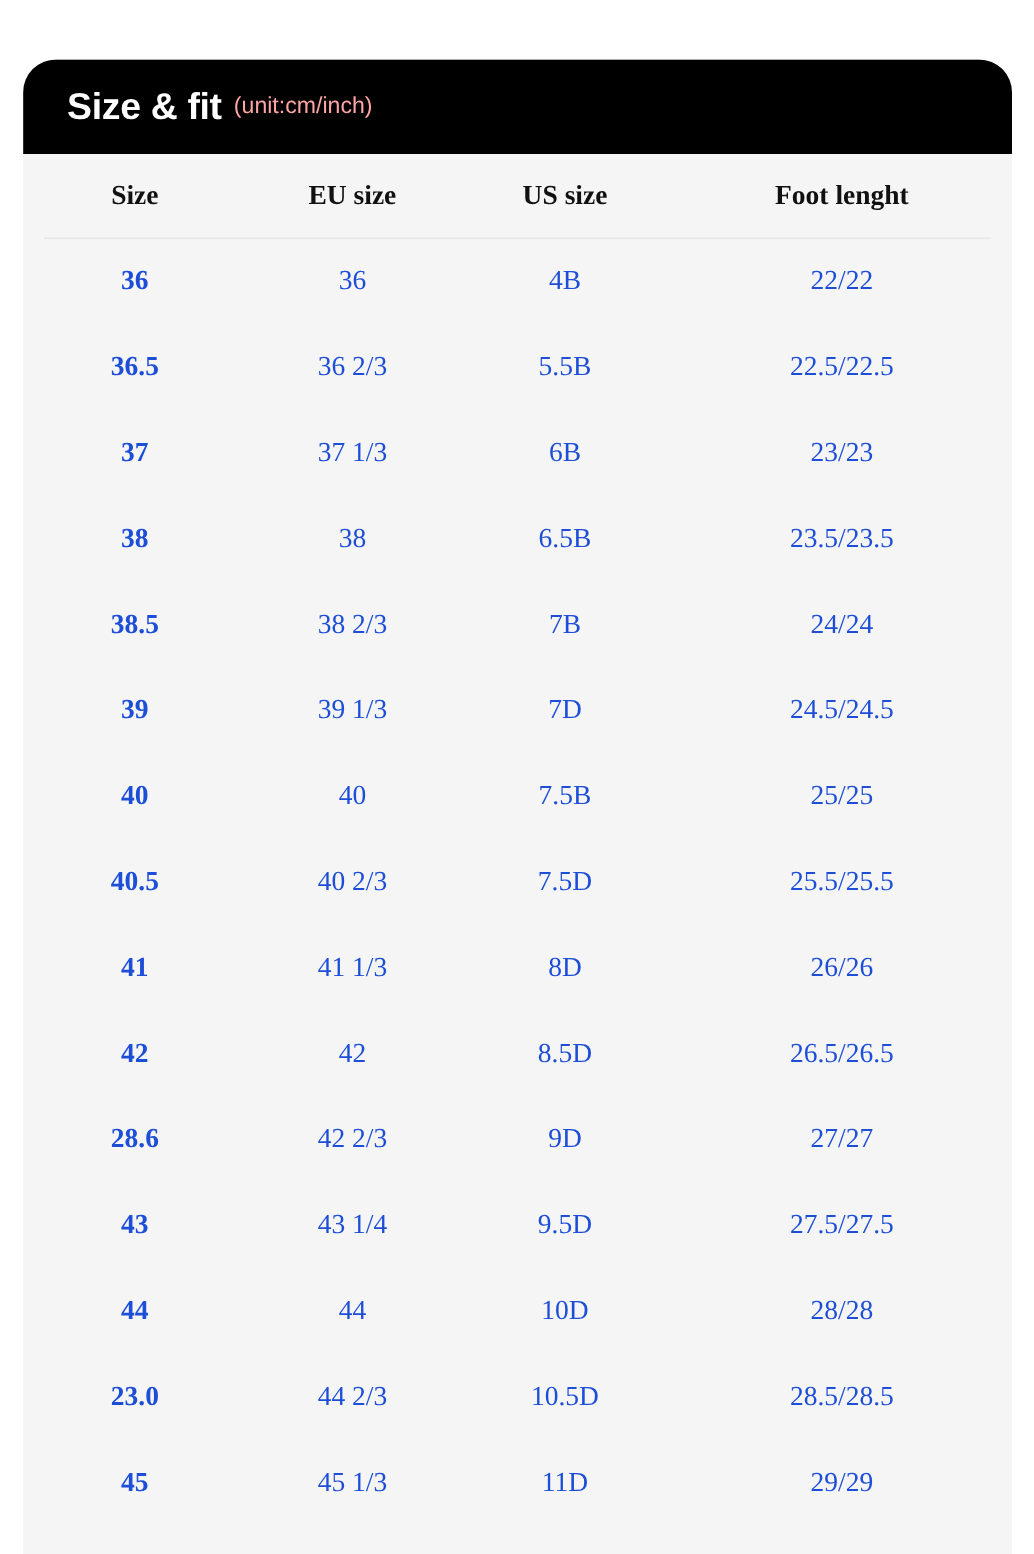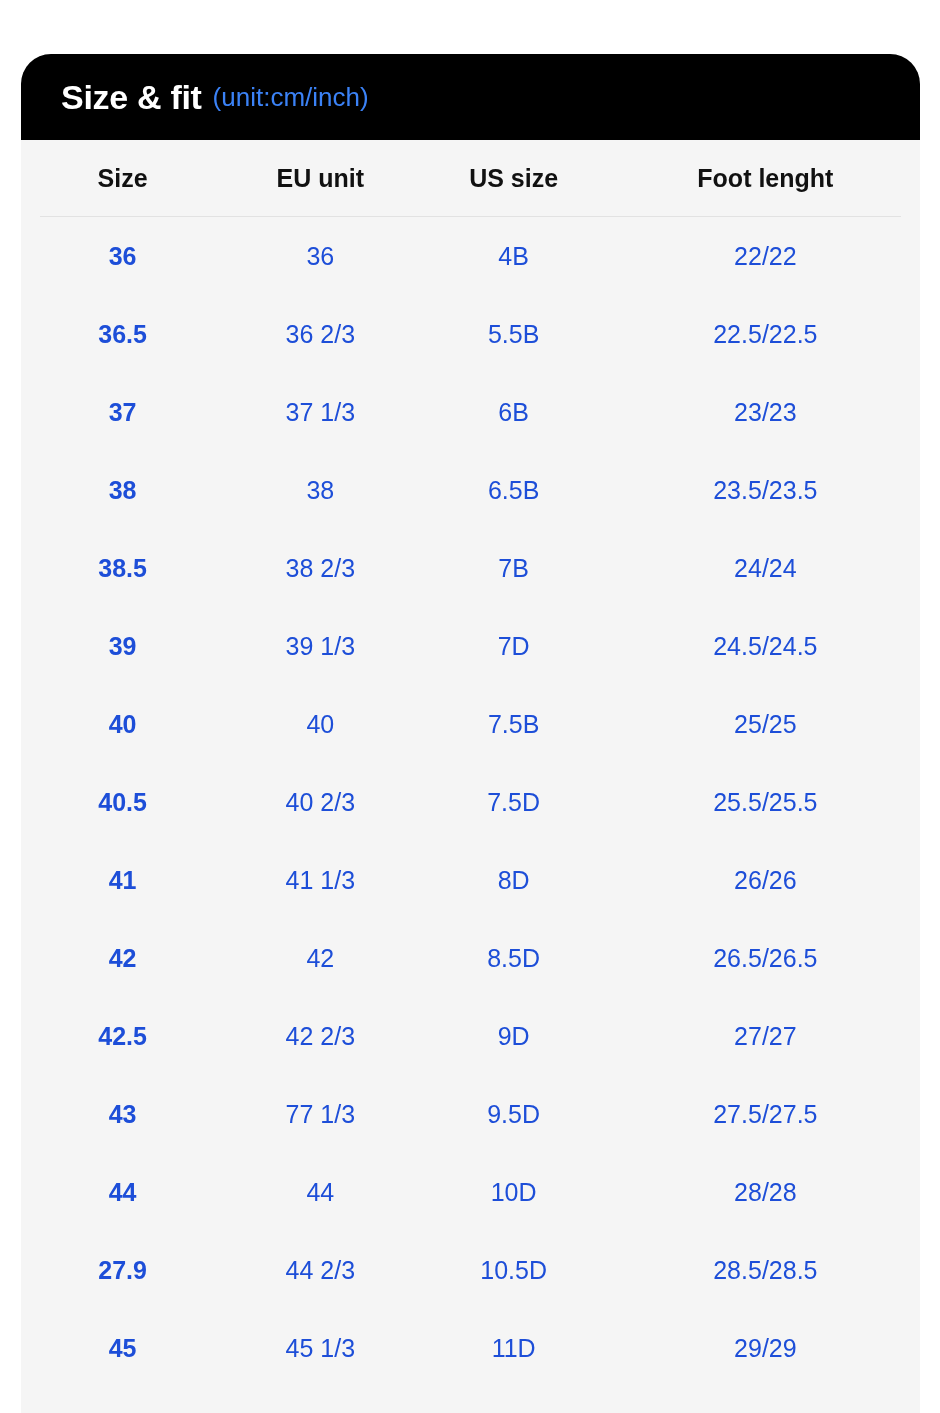--- a/index.html
+++ b/index.html
@@ -43,32 +43,33 @@
 
   .card-title {
     color:#ffffff;
     font-size:34px;
     font-weight:bold;
     letter-spacing:-0.3px;
     white-space:nowrap;
   }
 
   .card-subtitle {
-    color:#3b82f6;
-    font-size:26px;
+    color:#fca5a5;
+    font-size:21px;
     font-weight:normal;
     margin-left:11px;
     white-space:nowrap;
   }
 
   
   .table {
     width:100%;
     border-collapse:collapse;
     table-layout:fixed;
+    font-family:Liberation Serif, serif;
   }
 
   .table col.c1 { width:22.6%; }
   .table col.c2 { width:21.4%; }
   .table col.c3 { width:21.6%; }
   .table col.c4 { width:34.4%; }
 
   .table thead th {
     height:76px;
     font-size:25px;
@@ -118,21 +119,21 @@
     <table class="table">
       <colgroup>
         <col class="c1">
           <col class="c2">
           <col class="c3">
           <col class="c4">
       </colgroup>
       <thead>
         <tr>
           <th>Size</th>
-          <th>EU unit</th>
+          <th>EU size</th>
           <th>US size</th>
           <th>Foot lenght</th>
         </tr>
         <tr class="header-rule-row">
           <td colspan="4">
             <div class="header-rule"></div>
           </td>
         </tr>
       </thead>
       <tbody id="table-body">
@@ -190,39 +191,39 @@
             <td>8D</td>
             <td>26/26</td>
           </tr>
           <tr>
             <td class="col-size">42</td>
             <td>42</td>
             <td>8.5D</td>
             <td>26.5/26.5</td>
           </tr>
           <tr>
-            <td class="col-size">42.5</td>
+            <td class="col-size">28.6</td>
             <td>42 2/3</td>
             <td>9D</td>
             <td>27/27</td>
           </tr>
           <tr>
             <td class="col-size">43</td>
-            <td>77 1/3</td>
+            <td>43 1/4</td>
             <td>9.5D</td>
             <td>27.5/27.5</td>
           </tr>
           <tr>
             <td class="col-size">44</td>
             <td>44</td>
             <td>10D</td>
             <td>28/28</td>
           </tr>
           <tr>
-            <td class="col-size">27.9</td>
+            <td class="col-size">23.0</td>
             <td>44 2/3</td>
             <td>10.5D</td>
             <td>28.5/28.5</td>
           </tr>
           <tr>
             <td class="col-size">45</td>
             <td>45 1/3</td>
             <td>11D</td>
             <td>29/29</td>
           </tr>

